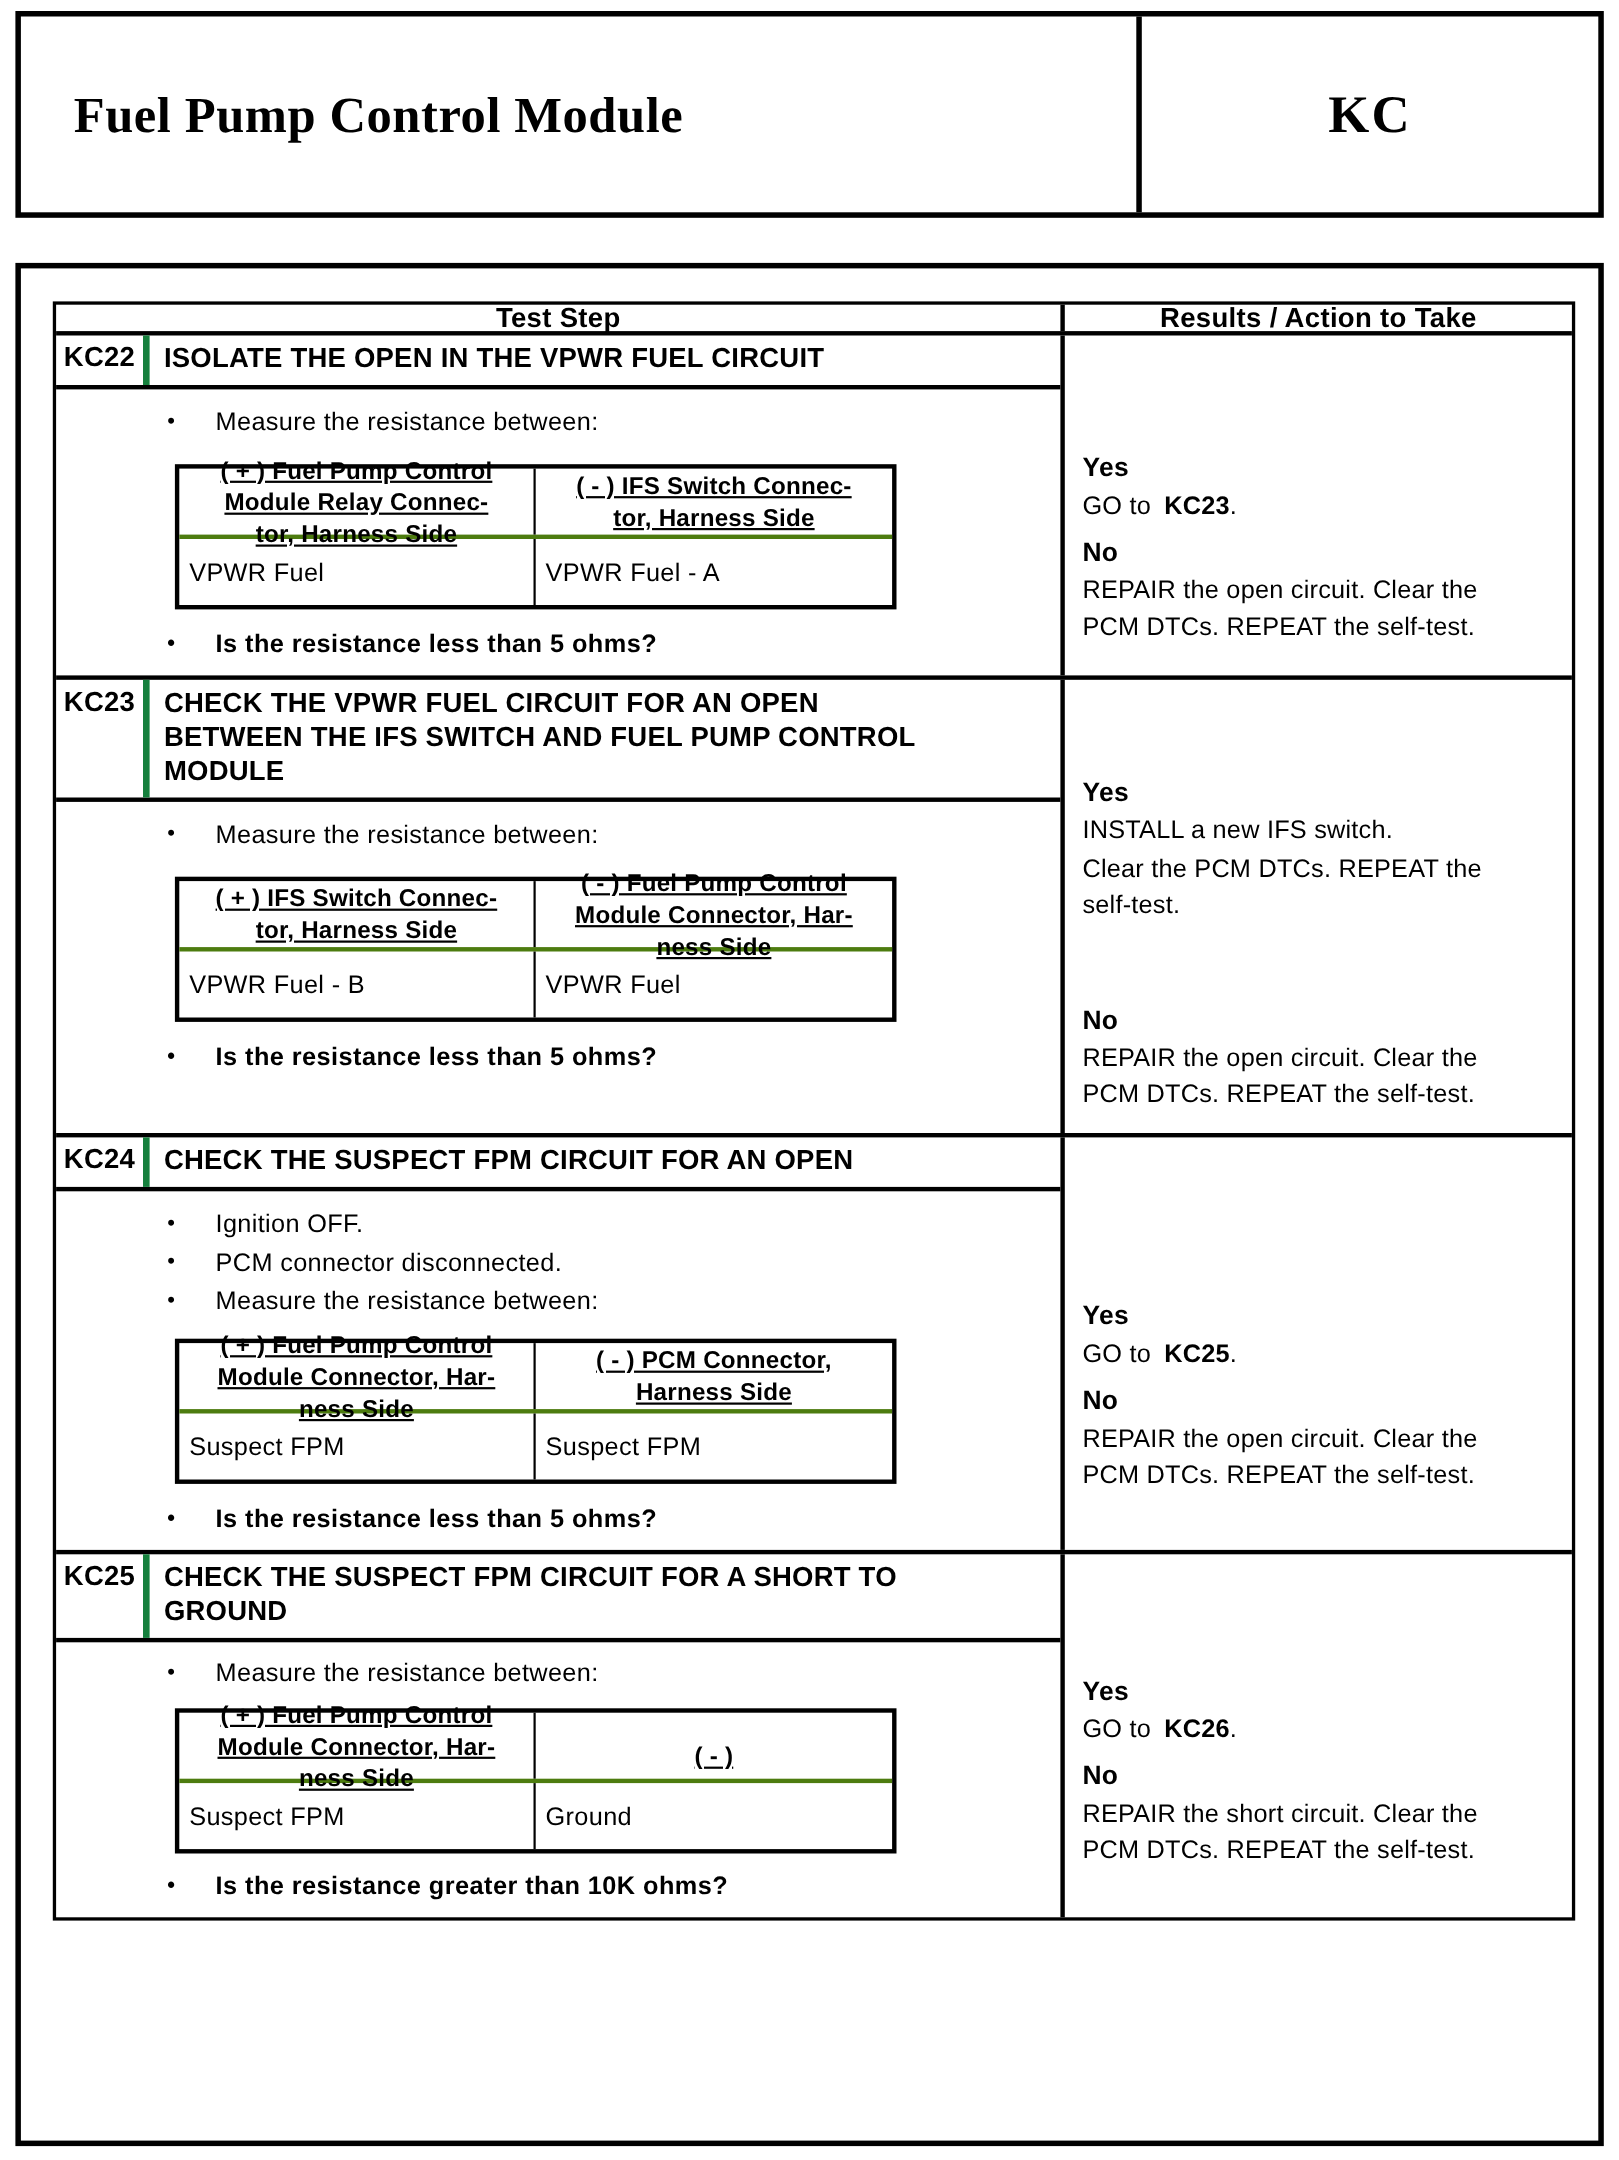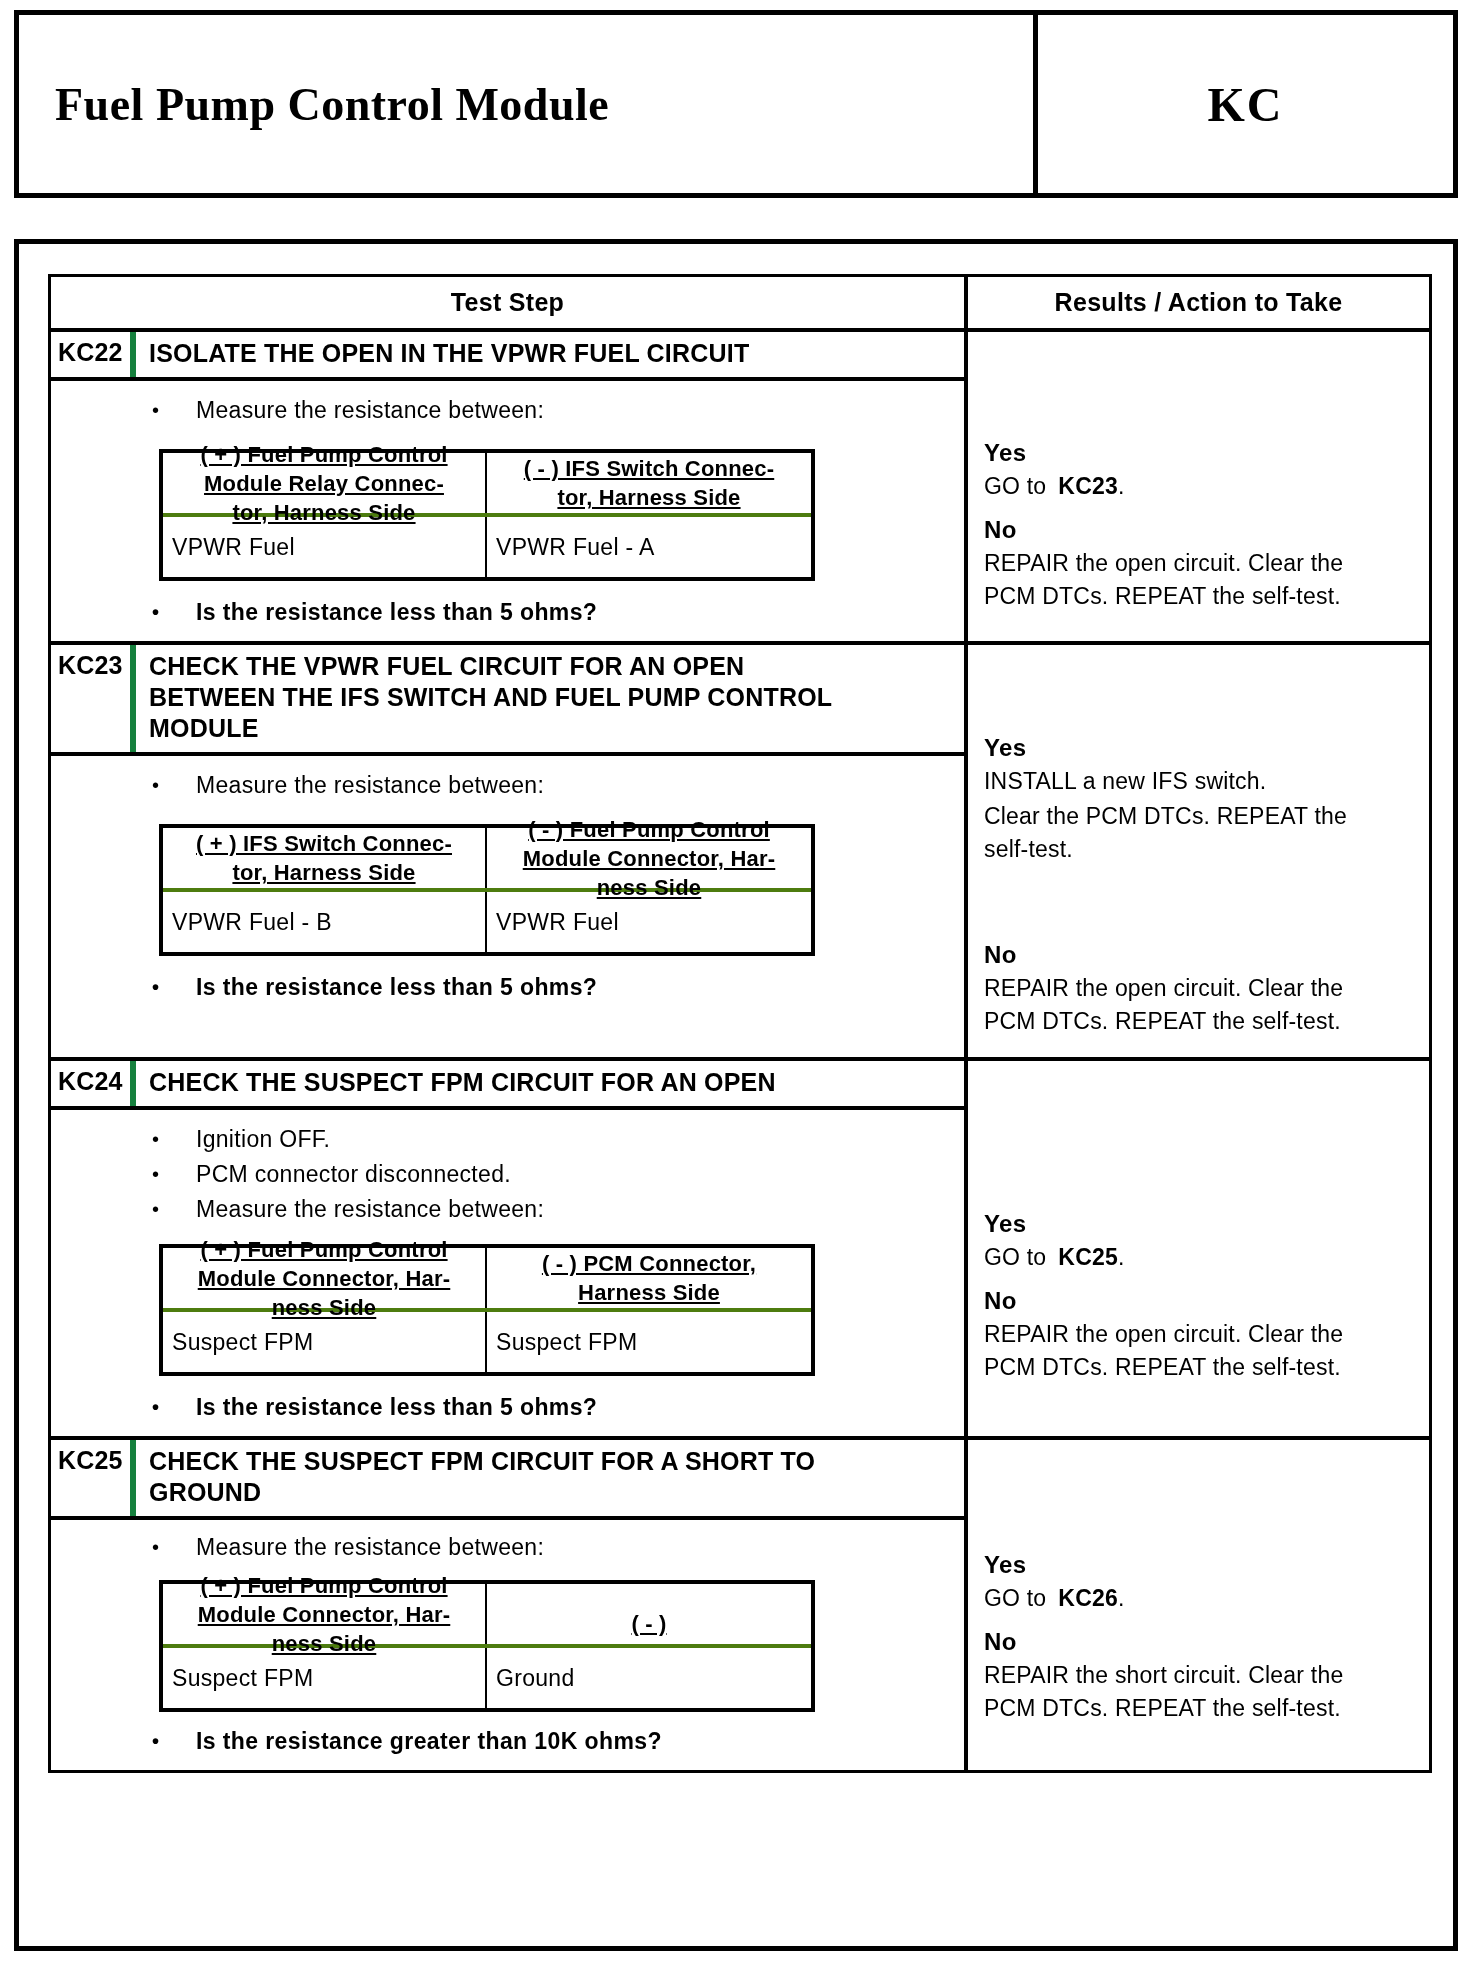--- a/index.html
+++ b/index.html
@@ -15,21 +15,21 @@
   * { box-sizing: border-box; }
 
   
   .doc-header {
     position: absolute;
     left: 14px; top: 10px;
     width: 1444px; height: 188px;
     border: 5px solid #000;
     display: flex;
   }
-  .doc-title-cell { flex: 1; display: flex; align-items: center; padding-left: 36px; }
+  .doc-title-cell { flex: 1; display: flex; align-items: center; padding-left: 48px; }
   .doc-title {
     font-family: "Liberation Serif", serif;
     font-weight: bold; font-size: 46px; letter-spacing: 0.5px;
   }
   .doc-code-cell {
     width: 420px; border-left: 5px solid #000;
     display: flex; align-items: center; justify-content: center;
   }
   .doc-code {
     font-family: "Liberation Serif", serif;
@@ -43,21 +43,21 @@
     width: 1444px; height: 1712px;
     border: 5px solid #000;
   }
   .diag-table {
     position: absolute;
     left: 29px; top: 30px;
     width: 1384px;
     border: 3px solid #000;
   }
 
-  .thead { display: flex; height: 55px; border-bottom: 4px solid #000; }
+  .thead { display: flex; height: 28px; border-bottom: 4px solid #000; }
   .th { display: flex; align-items: center; justify-content: center;
         font-weight: bold; font-size: 25px; letter-spacing: 0.3px; }
   .th-step { width: 917px; border-right: 4px solid #000; }
   .th-results { flex: 1; }
 
   .trow { display: flex; }
   .trow:not(:last-child) { border-bottom: 4px solid #000; }
   .cell-step { width: 917px; border-right: 4px solid #000; }
   .cell-result { flex: 1; padding: 16px 12px 0 16px; }
 

